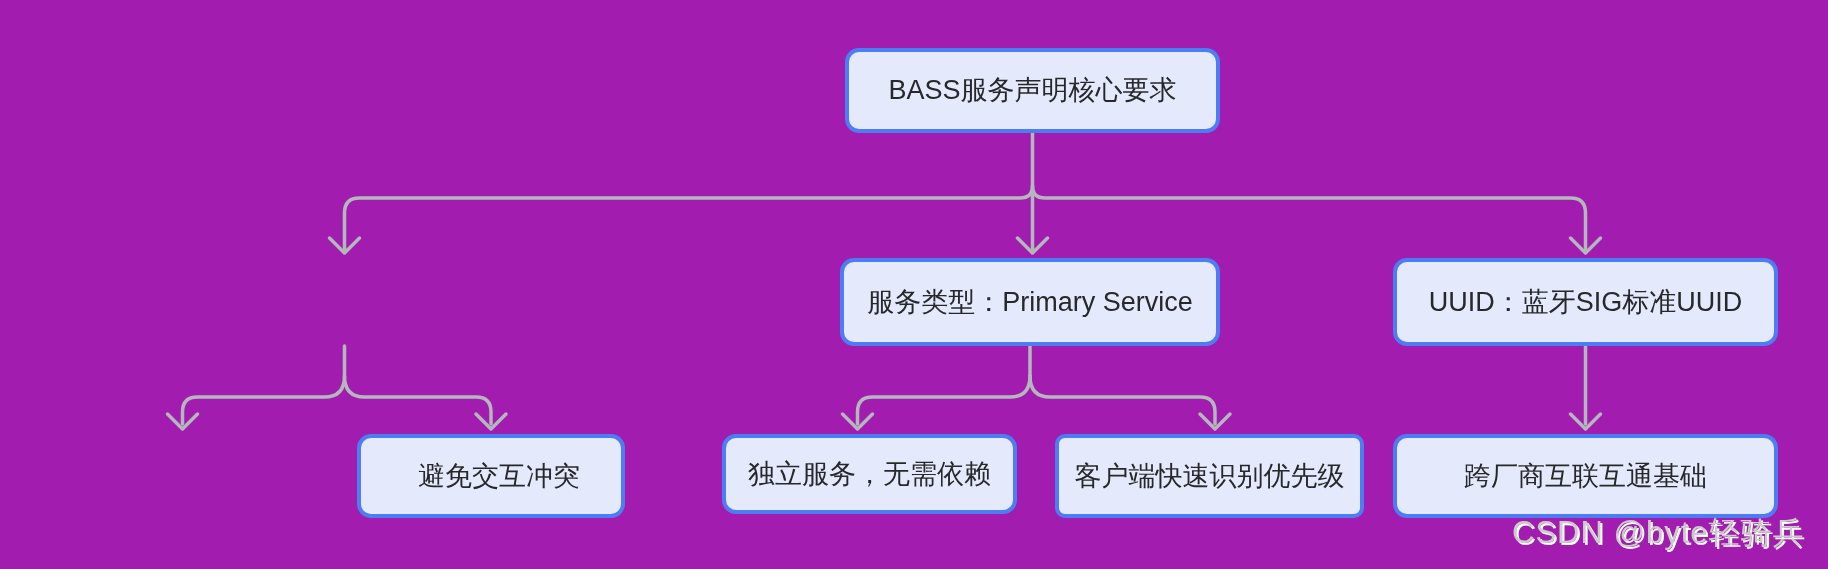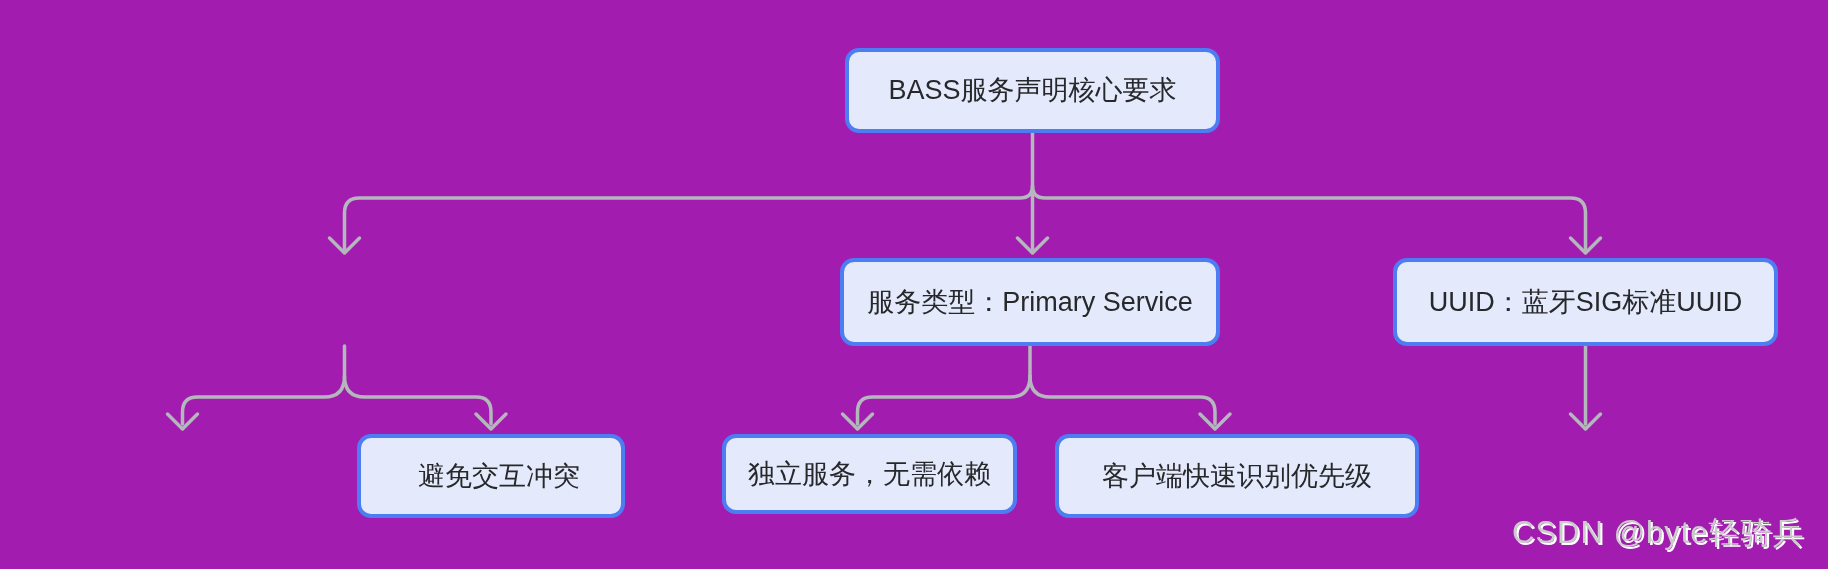--- a/index.html
+++ b/index.html
@@ -38,21 +38,21 @@
     line-height: 1;
   }
   
   .n-root           { left: 845px;  top: 48px;  width: 375px; height: 85px; }
   .n-instance       { left: 187px;  top: 258px; width: 315px; height: 88px; }
   .n-service-type   { left: 840px;  top: 258px; width: 380px; height: 88px; }
   .n-uuid           { left: 1393px; top: 258px; width: 385px; height: 88px; }
   .n-state-unify    { left: 48px;   top: 434px; width: 269px; height: 84px; }
   .n-avoid-conflict { left: 357px;  top: 434px; width: 268px; height: 84px; padding-left: 16px; }
   .n-independent    { left: 710px;  top: 434px; width: 295px; height: 80px; margin-left: 12px; }
-  .n-client-id      { left: 1055px; top: 434px; width: 364px; height: 84px; }
+  .n-client-id      { left: 1055px; top: 434px; width: 309px; height: 84px; border-radius: 10px; }
   .n-cross-vendor   { left: 1393px; top: 434px; width: 385px; height: 84px; }
   .watermark {
     position: absolute;
     left: 1512px;
     top: 512px;
     width: 316px;
     font-size: 31px;
     letter-spacing: 1px;
     color: #cbcbcb;
     text-shadow: 2px 2px 0 #ffffff;
@@ -120,16 +120,19 @@
 
   <div class="node n-avoid-conflict">
     <span>避免交互冲突</span>
   </div>
   <div class="node n-independent">
     <span>独立服务，无需依赖</span>
   </div>
   <div class="node n-client-id">
     <span>客户端快速识别优先级</span>
   </div>
+  <div class="node n-cross-vendor">
+    <span>跨厂商互联互通基础</span>
+  </div>
 
   <div class="watermark">CSDN @byte轻骑兵</div>
 
 </div>
 
 </body></html>

